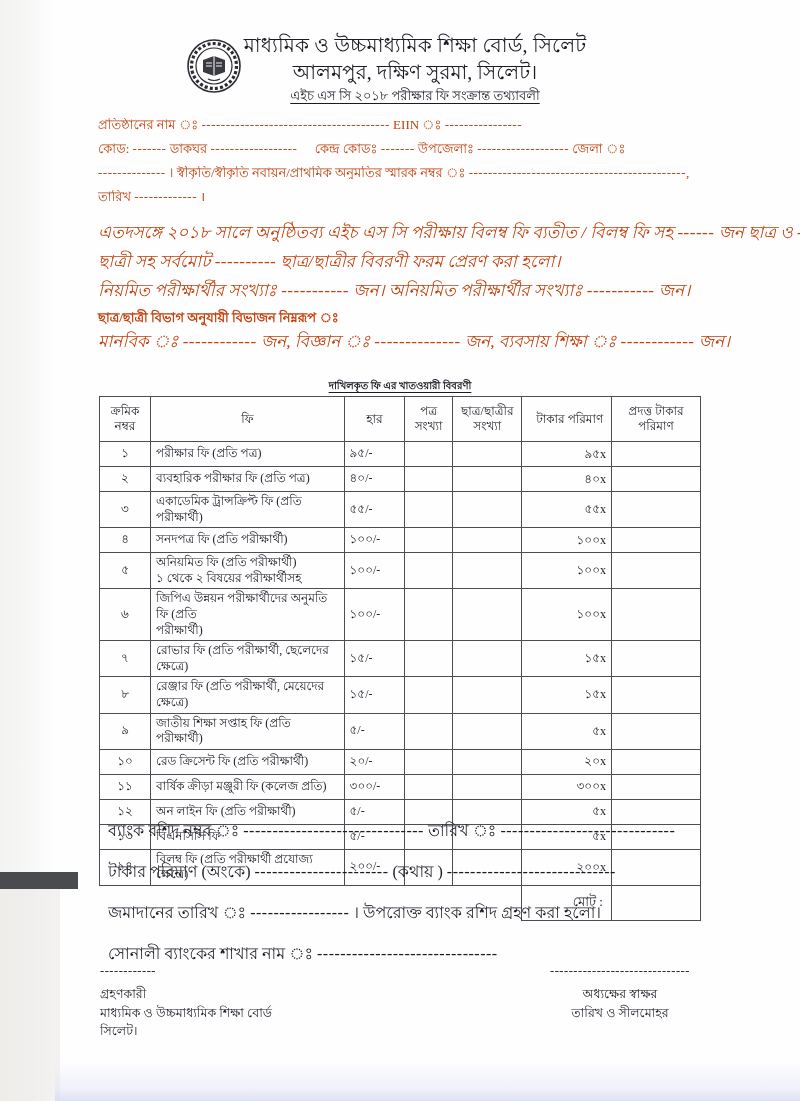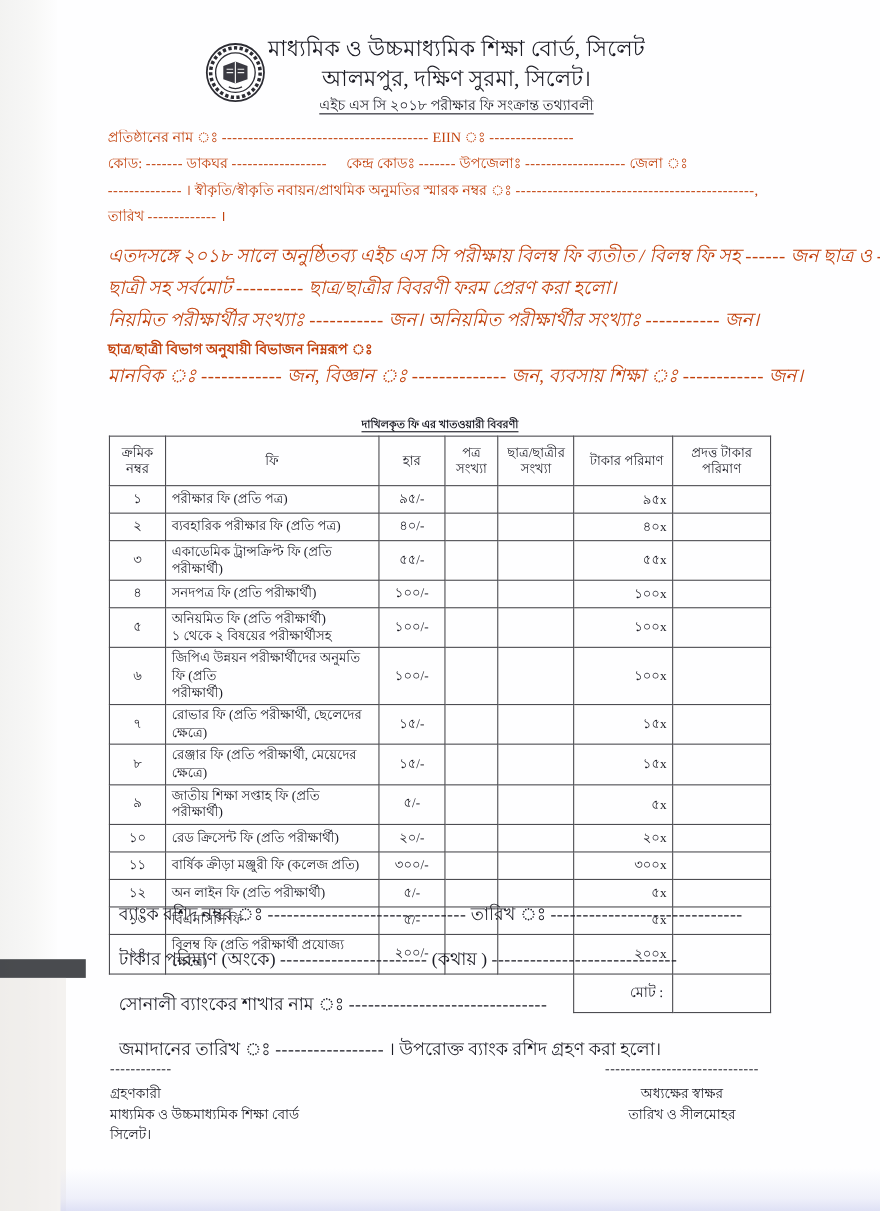--- a/index.html
+++ b/index.html
@@ -159,21 +159,21 @@
   }
   table.fees thead th {
     text-align: center;
     font-size: 12px;
     line-height: 1.25;
     height: 38px;
     padding: 3px 2px;
   }
   .c-sl  { width: 48px;  text-align: center; }
   .c-fee { width: 238px; text-align: left; }
-  .c-rate{ width: 58px;  text-align: center; }
+  .c-rate{ width: 58px;  text-align: left; }
   .c-pap { width: 44px;  text-align: center; }
   .c-stu { width: 74px;  text-align: center; }
   .c-amt { width: 95px;  text-align: right; padding-left: 8px !important; }
   .c-paid{ width: 100px; }
   td.c-sl { font-size: 12px; }
   td.c-fee { line-height: 1.3; }
   tr.r-tall td { height: 31px; }
   tr.r-norm td { height: 20px; }
   td.amt-cell {
     vertical-align: bottom;
@@ -535,27 +535,27 @@
         <span>তারিখ ঃ</span>
         <span class="dash">------------------------------</span>
       </div>
       <div class="frow">
         <span>টাকার পরিমাণ (অংকে)</span>
         <span class="dash">-----------------------</span>
         <span>(কথায় )</span>
         <span class="dash">-----------------------------</span>
       </div>
       <div class="frow">
-        <span>সোনালী ব্যাংকের শাখার নাম ঃ</span>
-        <span class="dash">-------------------------------</span>
-      </div>
-      <div class="frow">
         <span>জমাদানের তারিখ ঃ</span>
         <span class="dash">-----------------</span>
         <span>। উপরোক্ত ব্যাংক রশিদ গ্রহণ করা হলো।</span>
+      </div>
+      <div class="frow">
+        <span>সোনালী ব্যাংকের শাখার নাম ঃ</span>
+        <span class="dash">-------------------------------</span>
       </div>
     </div>
 
     <div class="sig-left">
       <span class="sig-dash">------------</span>
       <span class="sig-name">গ্রহণকারী</span>
       <span class="sig-name">মাধ্যমিক ও উচ্চমাধ্যমিক শিক্ষা বোর্ড</span>
       <span class="sig-name">সিলেট।</span>
     </div>
 

